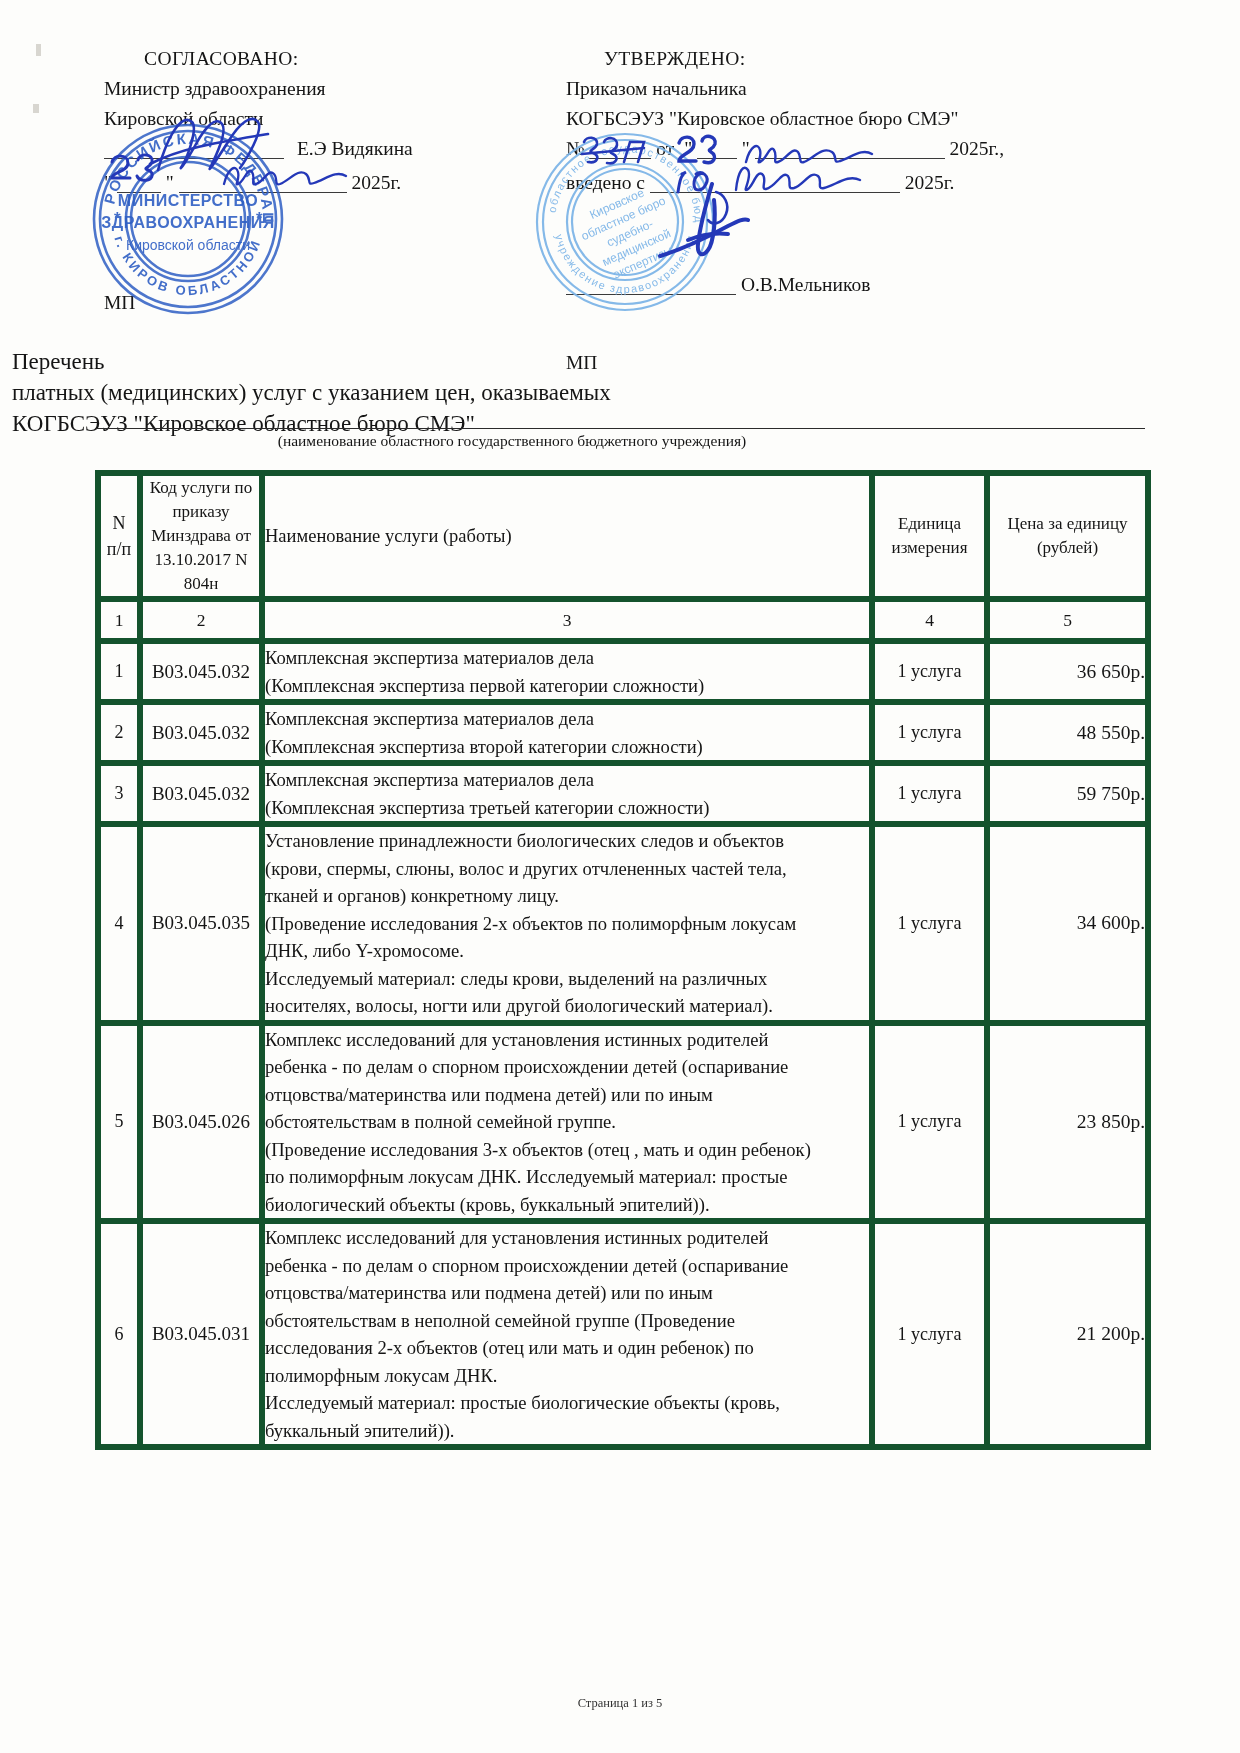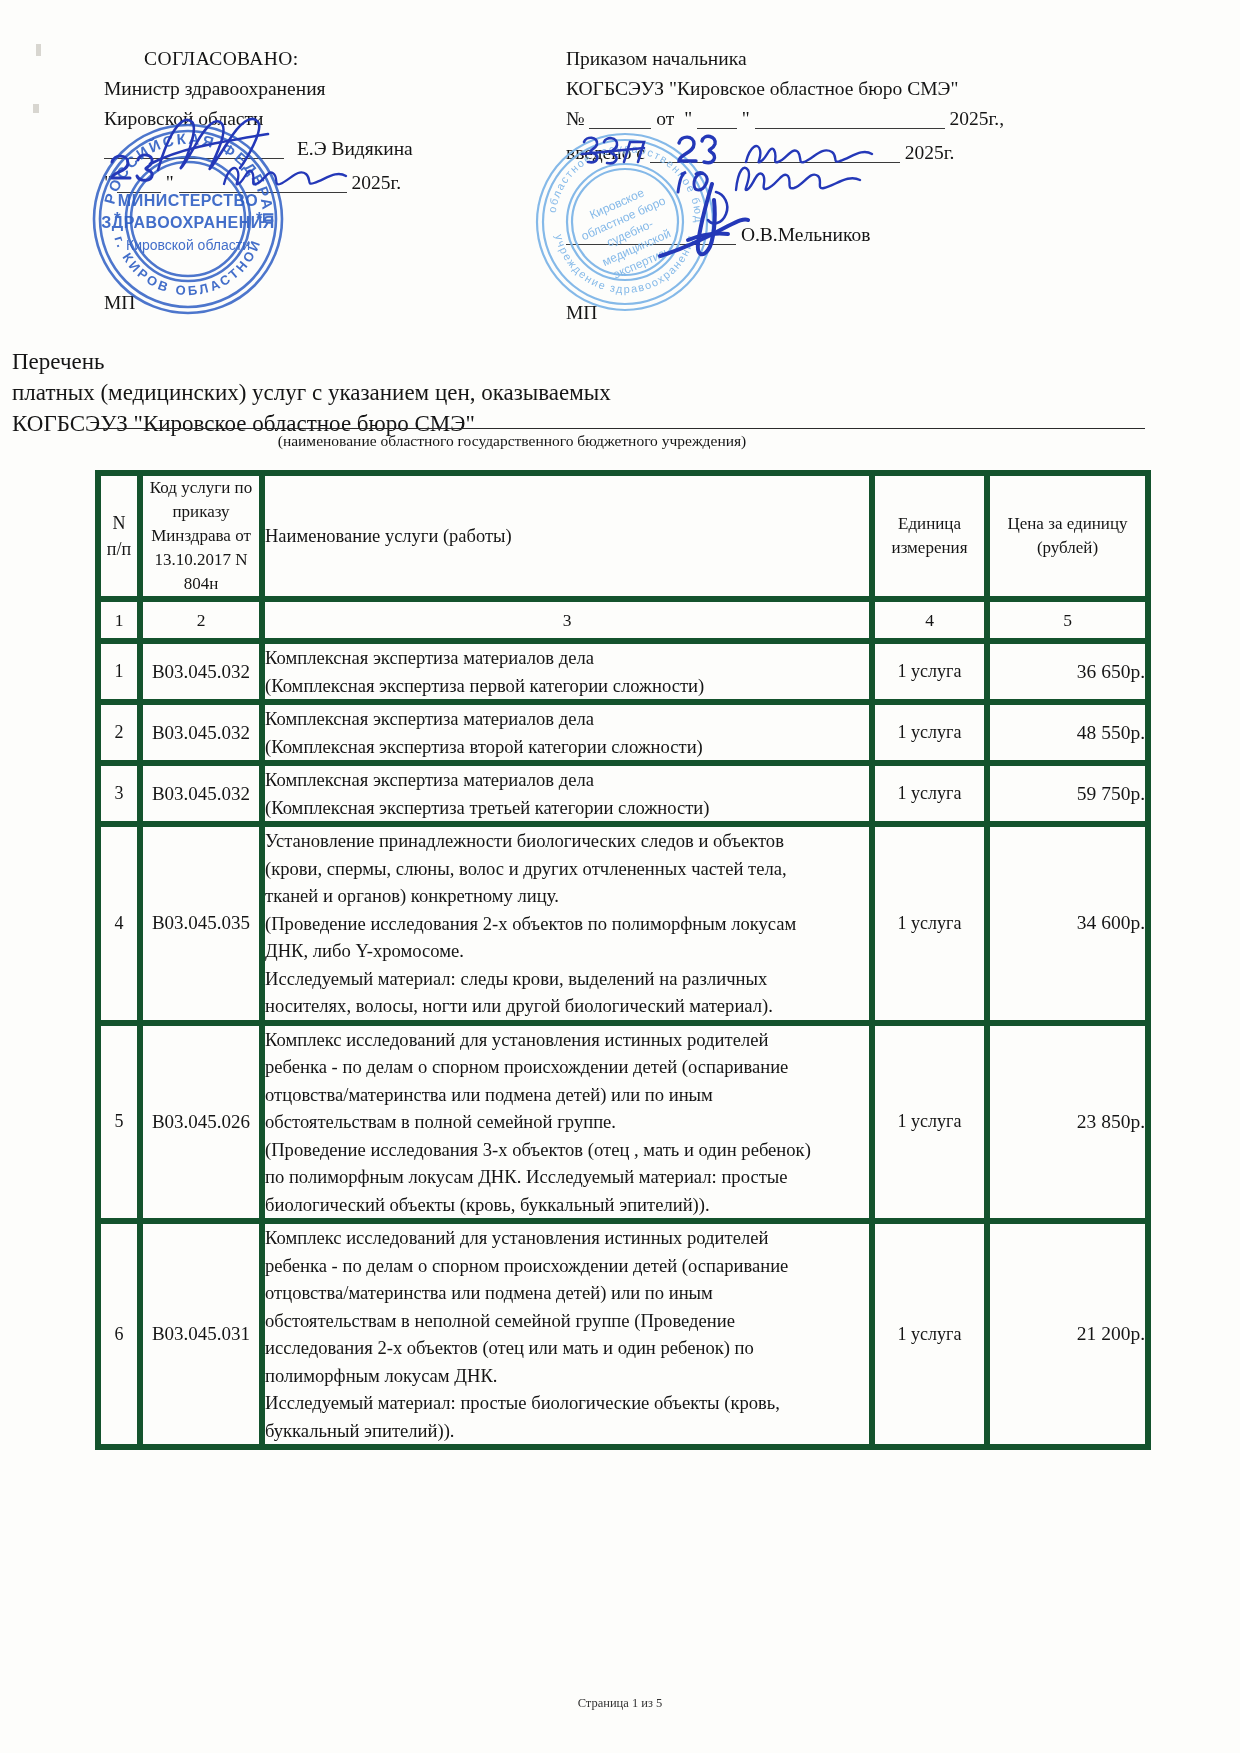--- a/index.html
+++ b/index.html
@@ -93,38 +93,39 @@
         <span>"</span>
         <span class="fill-line" style="width:44px;"></span>
         <span>"</span>
         <span class="fill-line" style="width:168px;"></span>
         <span>2025г.</span>
       </div>
       <div class="mp">МП</div>
     </div>
 
     <div class="hdr-col hdr-right">
+      <div class="hdr-title">УТВЕРЖДЕНО:</div>
       <div>Приказом начальника</div>
       <div>КОГБСЭУЗ "Кировское областное бюро СМЭ"</div>
       <div class="date-row">
         <span>№</span>
         <span class="fill-line" style="width:62px;"></span>
         <span>от</span>
         <span>&nbsp;"</span>
         <span class="fill-line" style="width:40px;"></span>
         <span>"</span>
         <span class="fill-line" style="width:190px;"></span>
         <span>2025г.,</span>
       </div>
       <div class="date-row">
         <span>введено с</span>
         <span class="fill-line" style="width:250px;"></span>
         <span>2025г.</span>
       </div>
-      <div class="sig-row" style="margin-top:48px;">
+      <div class="sig-row" style="margin-top:68px;">
         <span class="fill-line" style="width:170px;"></span>
         <span>О.В.Мельников</span>
       </div>
       <div class="mp-r" style="margin-top:44px;">МП</div>
     </div>
   </div>
 
   <div class="stamp" style="left:78px;top:120px;">
     <svg width="220" height="198" viewBox="0 0 220 198">
       <g fill="none" stroke="#2f5fc4" stroke-width="2.6" opacity="0.85">

